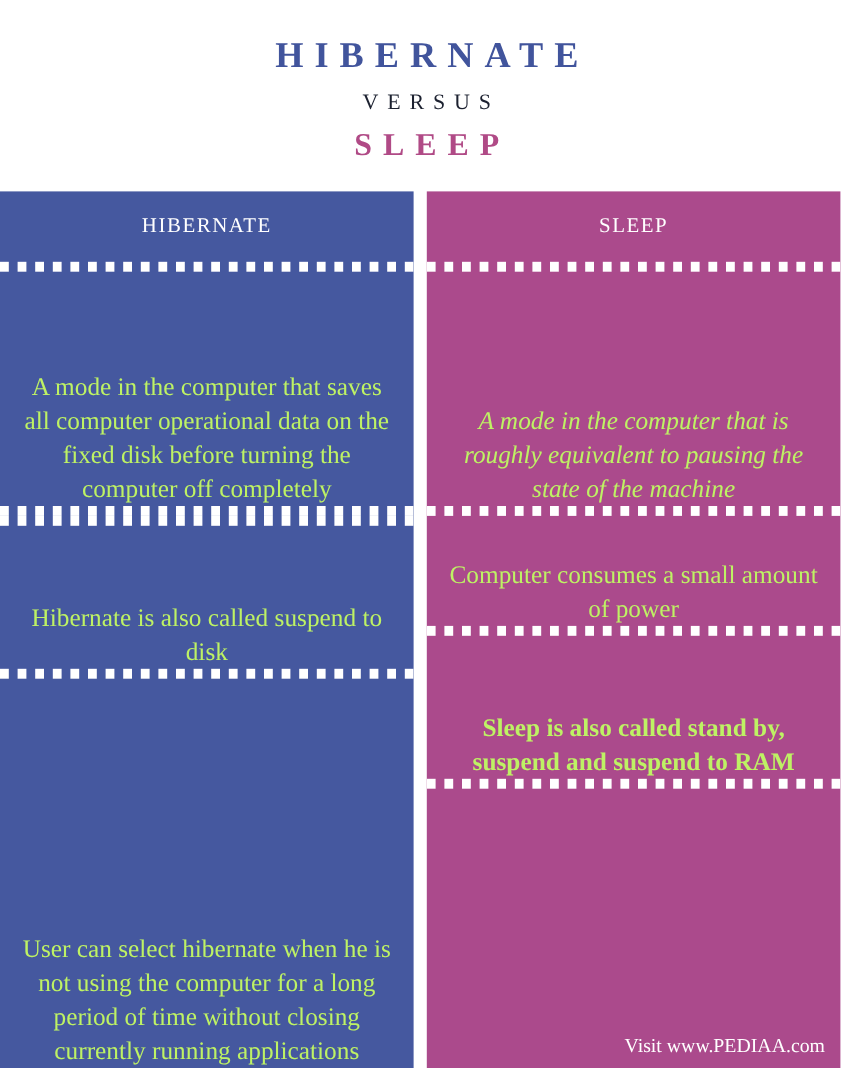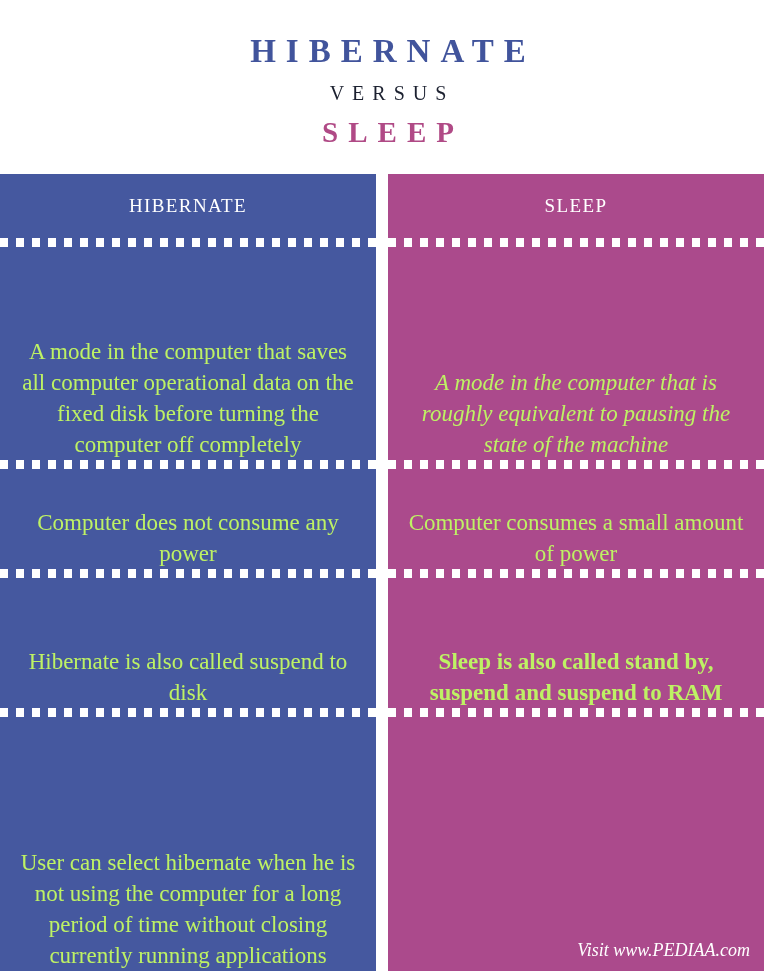--- a/index.html
+++ b/index.html
@@ -121,21 +121,20 @@
     background-repeat: repeat-x;
     background-position: left center;
   }
 
   .footer-note {
     color: #ffffff;
     font-size: 18px;
     text-align: right;
     padding: 0 14px 10px 0;
     font-family: "Liberation Serif", "DejaVu Serif", serif;
-    font-style: italic;
   }
   .spacer { flex: 1 1 auto; }
 </style>
 </head>
 <body>
 
 <div id="infographic">
 
   <div class="title-block">
     <div class="title-main">HIBERNATE</div>
@@ -149,23 +148,20 @@
       <div class="col-header" style="height:64px;">HIBERNATE</div>
 
       <div class="dash-sep"></div>
 
       <div class="cell" style="height:213px; padding-top:10px;">
         <span>A mode in the computer that saves all computer operational data on the fixed disk before turning the computer off completely</span>
       </div>
 
       <div class="dash-sep"></div>
 
-      <div class="cell" style="height:100px; padding-top:14px;">
-        <span>Computer does not consume any power</span>
-      </div>
 
       <div class="dash-sep"></div>
 
       <div class="cell" style="height:130px; padding-top:22px;">
         <span>Hibernate is also called suspend to disk</span>
       </div>
 
       <div class="dash-sep"></div>
 
       <div class="cell" style="flex:1 1 auto; padding-top:20px;">

